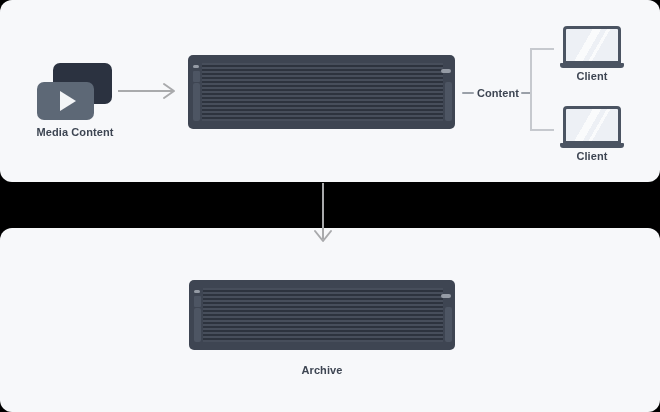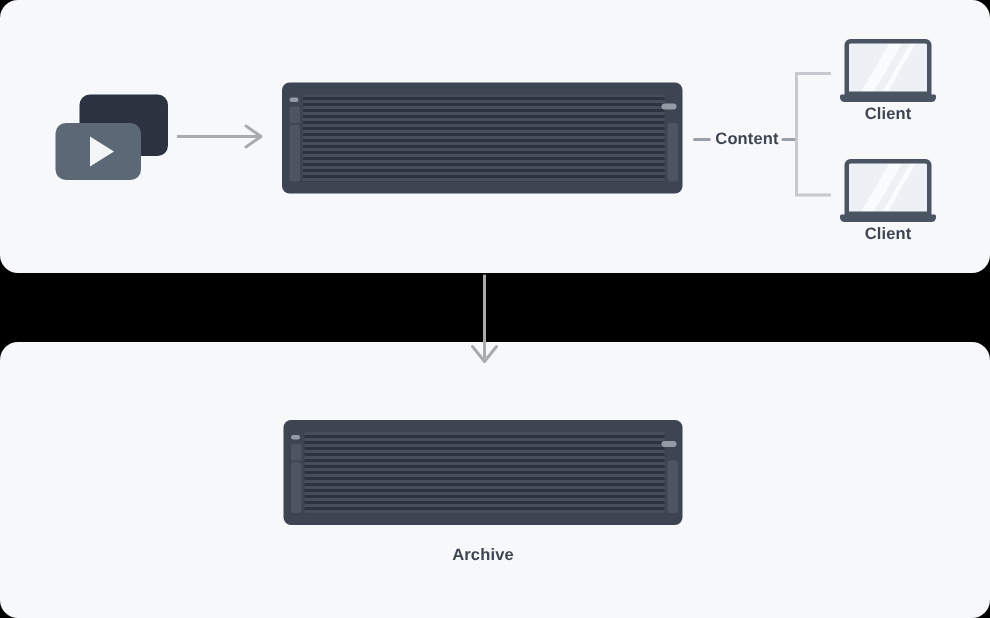--- a/index.html
+++ b/index.html
@@ -103,20 +103,21 @@
 </style>
 </head>
 <body>
 
 <div class="card card--top">
 
   <div class="abs media-back"></div>
   <div class="abs media-front">
     <div class="play-tri"></div>
   </div>
+  <div class="label" style="left:10px;top:126px;width:130px;">Media Content</div>
 
   <svg class="abs" style="left:118px;top:82px;" width="62" height="18">
     <line x1="0" y1="9" x2="55" y2="9" stroke-width="2" fill="none" stroke="#a9aaac"></line>
     <polyline points="46,2 56,9 46,16" fill="none" stroke-width="2" stroke-linecap="round" stroke-linejoin="round" stroke="#a9aaac"></polyline>
   </svg>
 
   <div class="server" style="left:188px;top:55px;width:267px;height:74px;">
     <div class="server__stripes"></div>
     <div class="server__led"></div>
     <div class="server__cell"></div>

